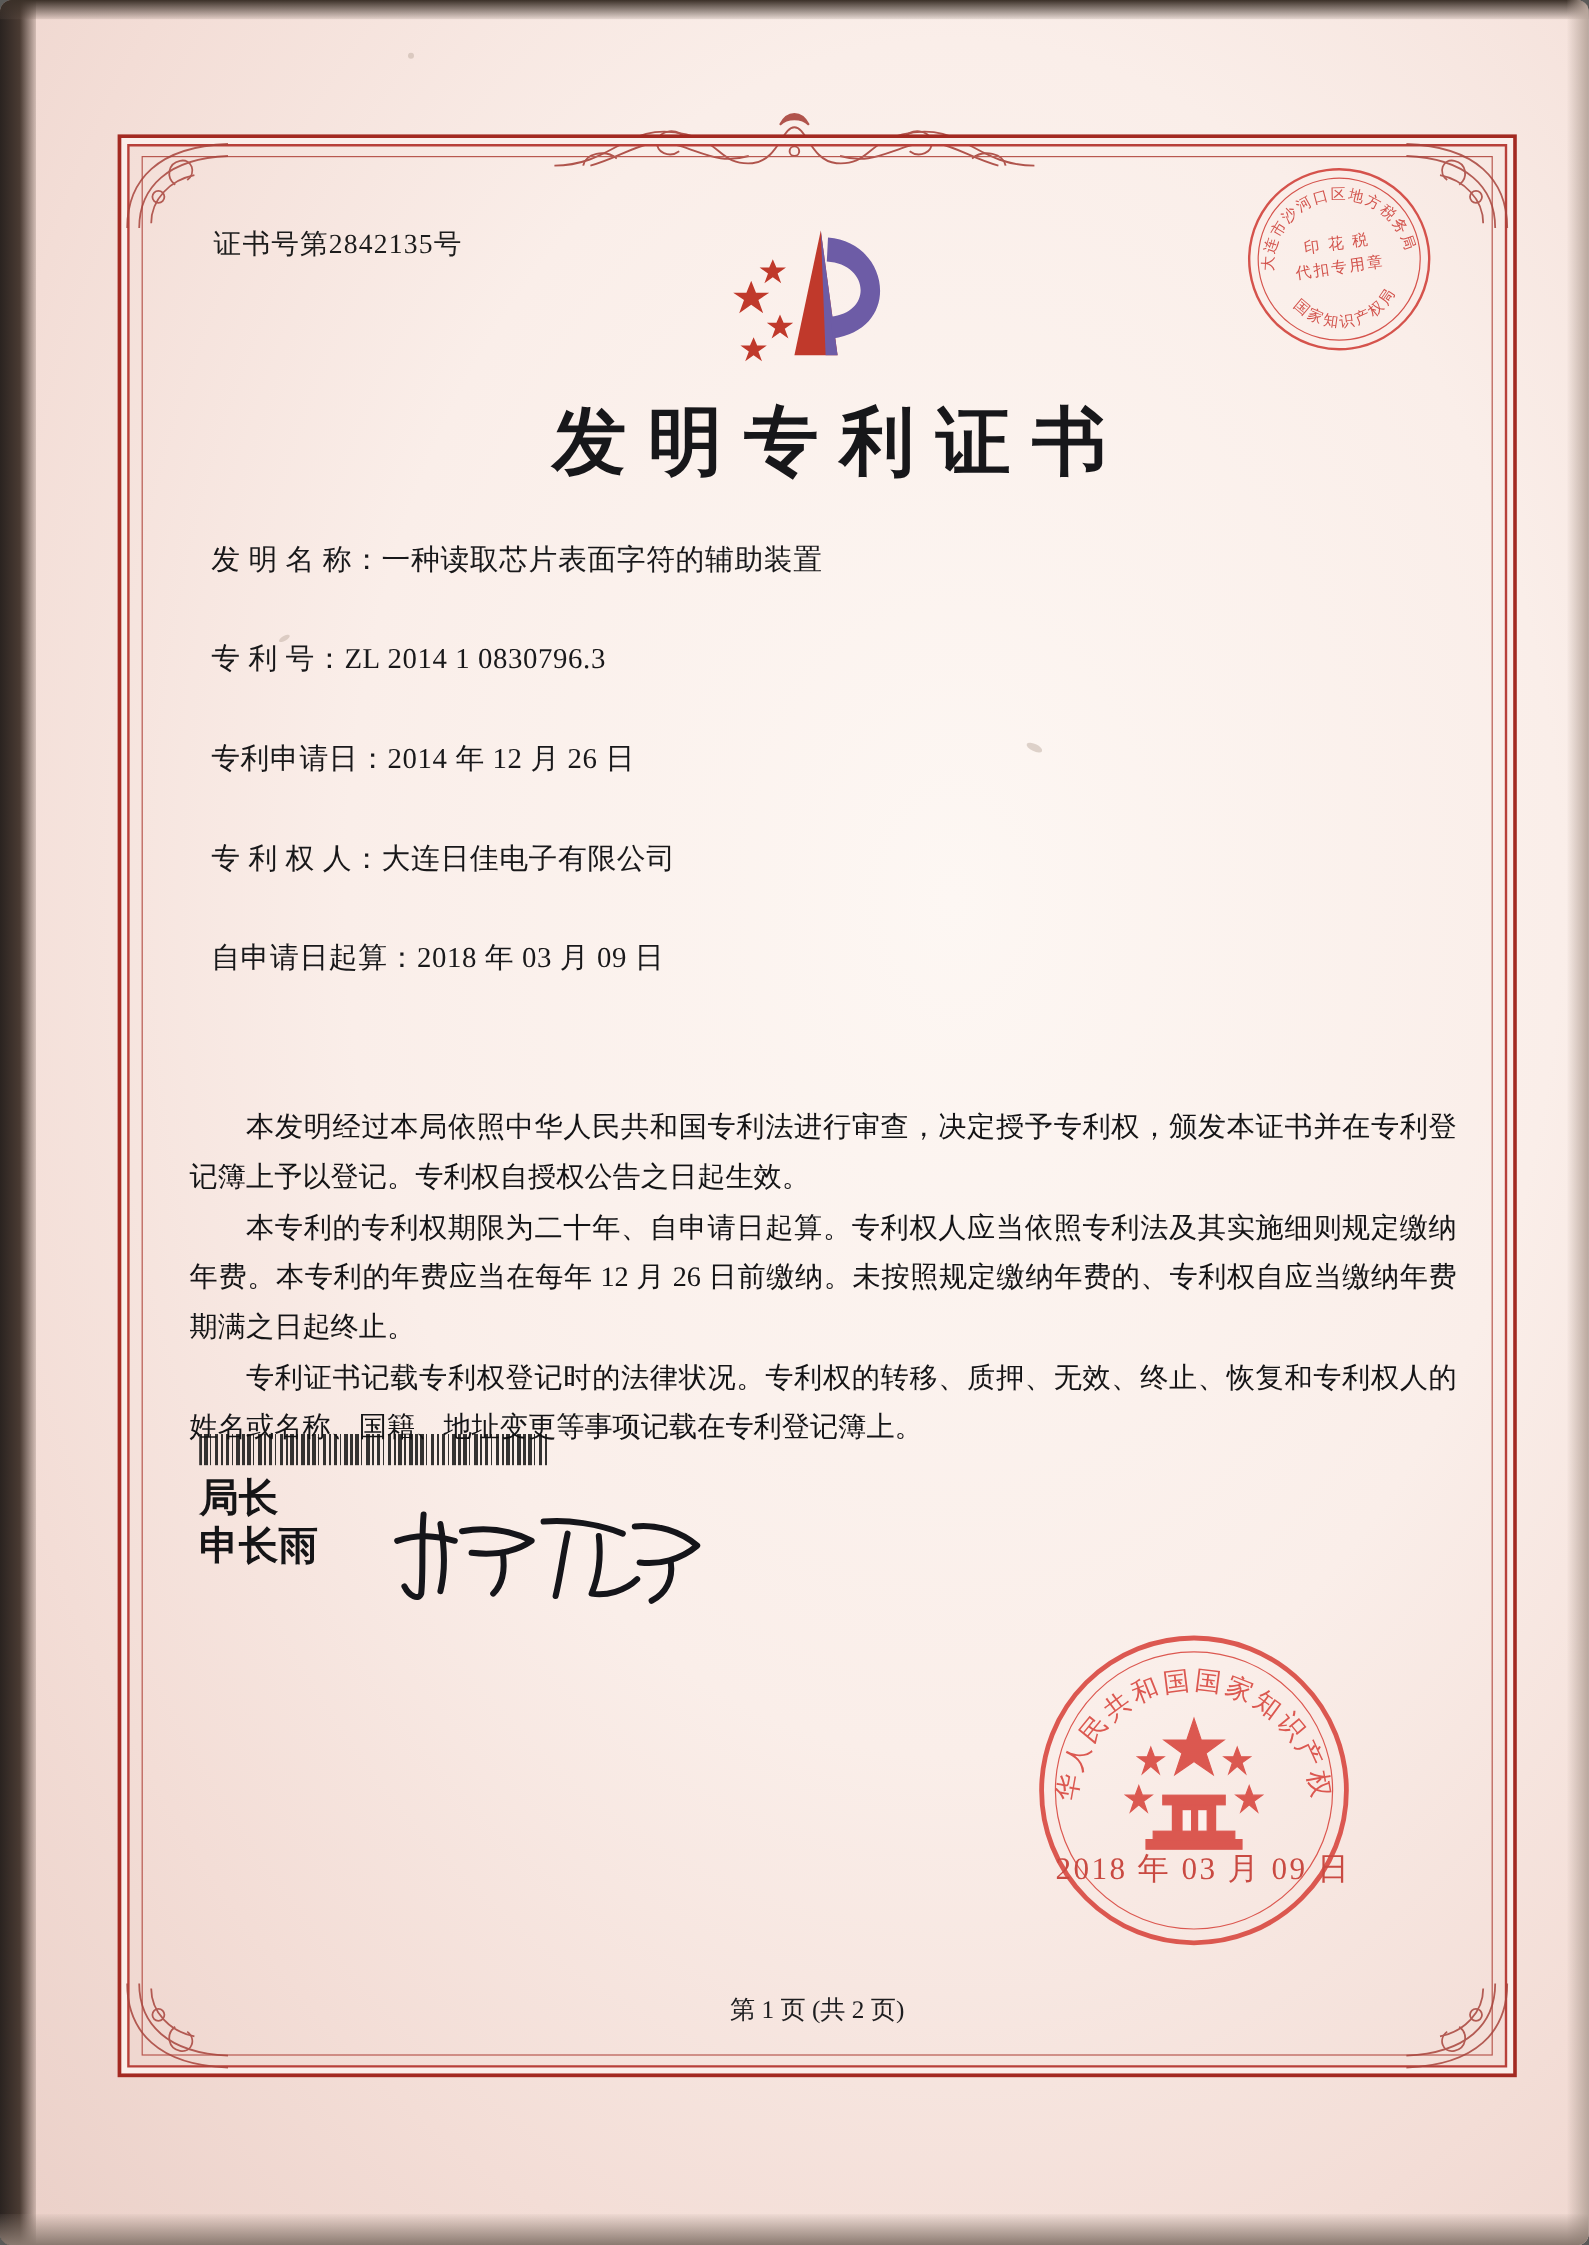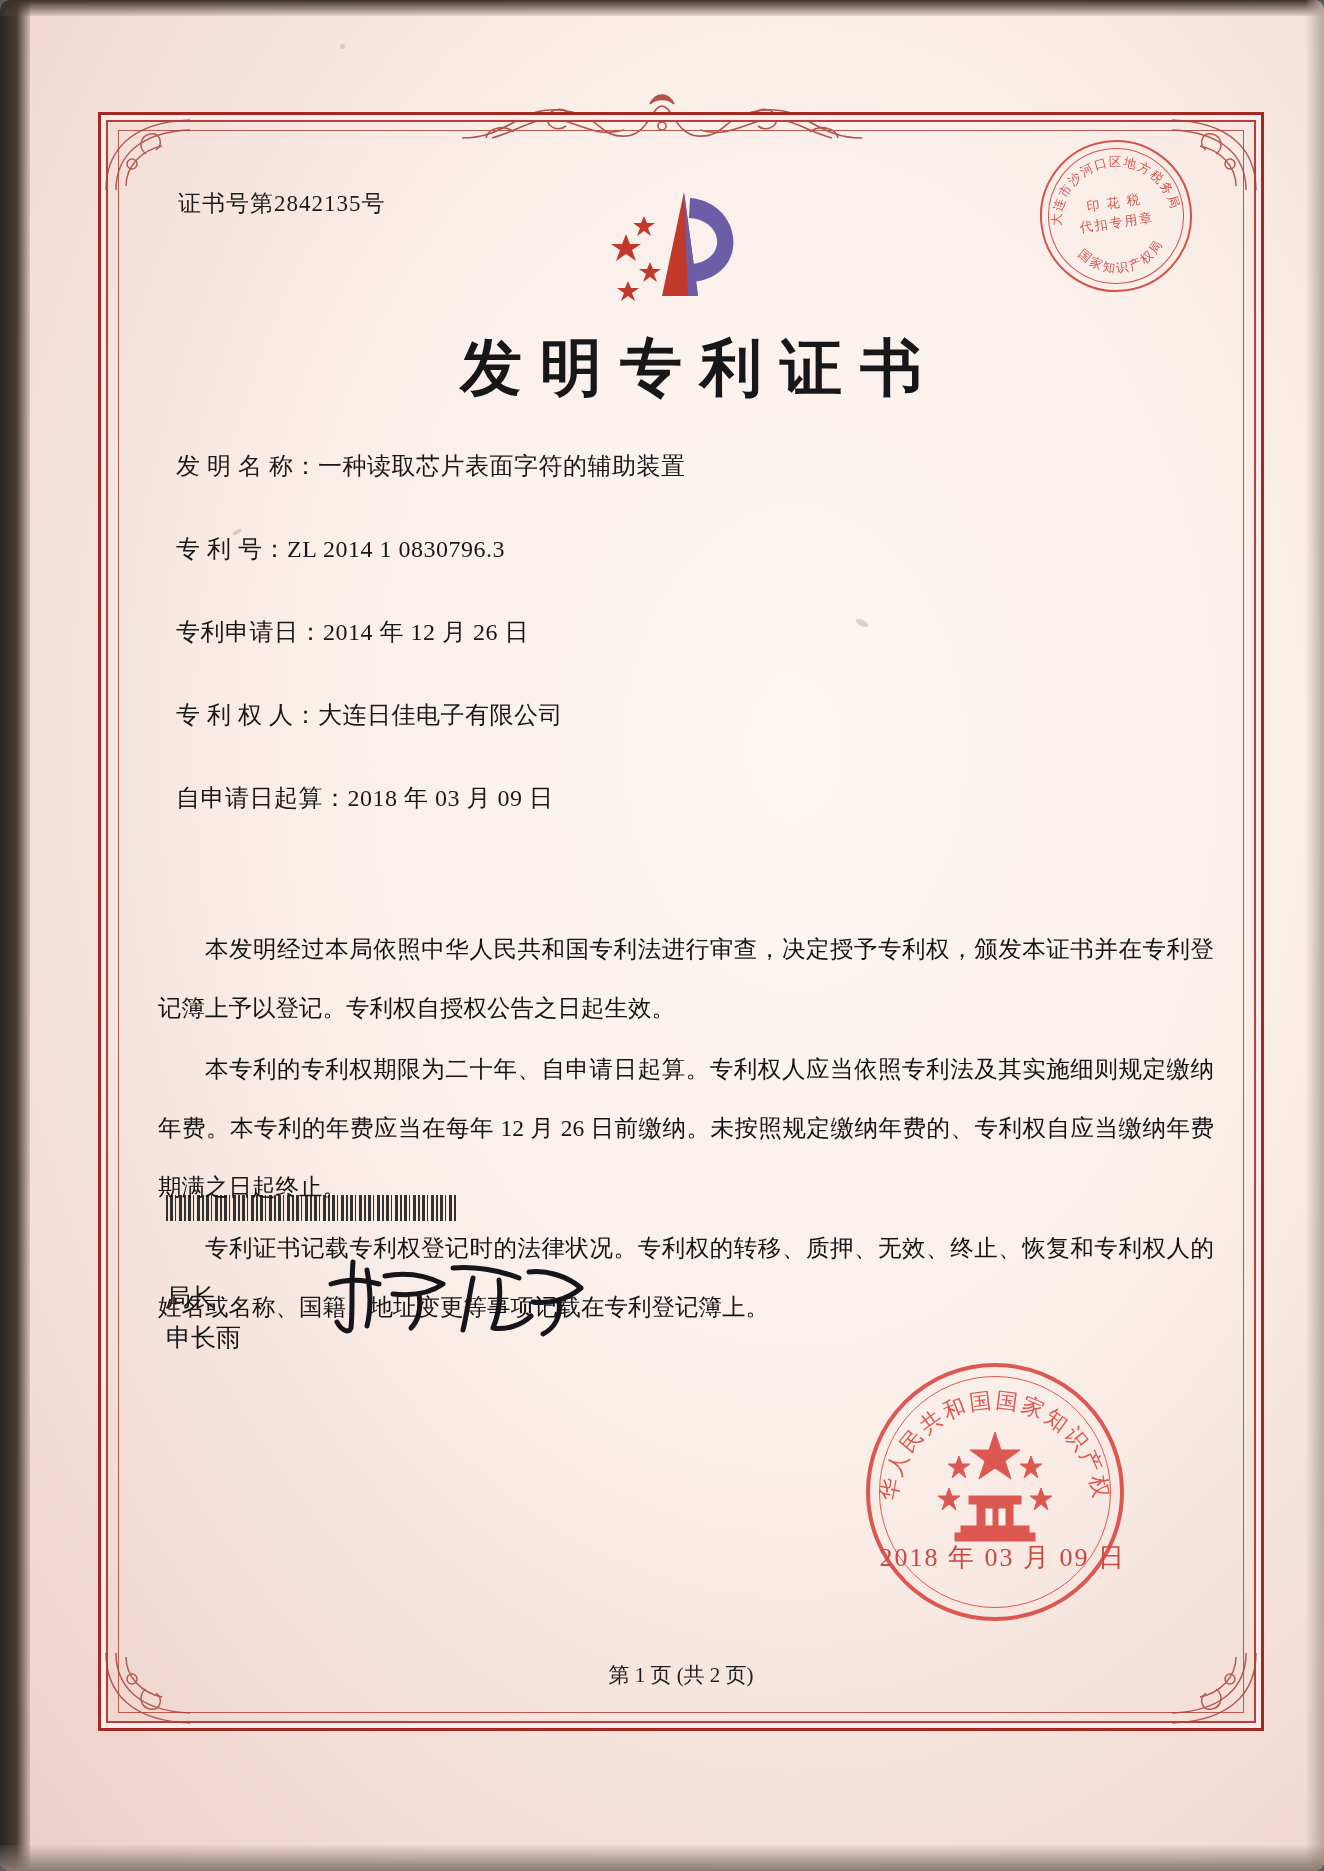--- a/index.html
+++ b/index.html
@@ -141,21 +141,21 @@
     letter-spacing: .5px;
     white-space: nowrap;
   }
   .field .lab { display: inline-block; text-align: center; }
   .field .val { display: inline-block; }
 
   .para-block {
     position: absolute;
     left: 40px; right: 30px; top: 790px;
     font-size: 23.5px;
-    line-height: 59px;
+    line-height: 41px;
     color: #141416;
     text-align: justify;
   }
   .para { text-indent: 2em; margin: 0 0 2px 0; }
 
   
   .barcode {
     position: absolute;
     left: 48px; top: 1065px;
     width: 290px; height: 26px;
@@ -164,25 +164,25 @@
       #111 0px, #111 2px, transparent 2px, transparent 4px,
       #111 4px, #111 7px, transparent 7px, transparent 9px,
       #111 9px, #111 10px, transparent 10px, transparent 13px,
       #111 13px, #111 16px, transparent 16px, transparent 18px
     );
     opacity: .85;
   }
 
   .signature-block {
     position: absolute;
-    left: 48px; top: 1148px;
-    font-size: 25px;
+    left: 48px; top: 1099px;
+    font-size: 33px;
     line-height: 40px;
     color: #151517;
-    font-weight: normal;
+    font-weight: bold;
   }
   .sig-hand {
     position: absolute;
     left: 205px; top: 1120px;
     width: 270px; height: 90px;
     color: #15151a;
   }
   .sig-hand svg { width: 100%; height: 100%; }
 
   

